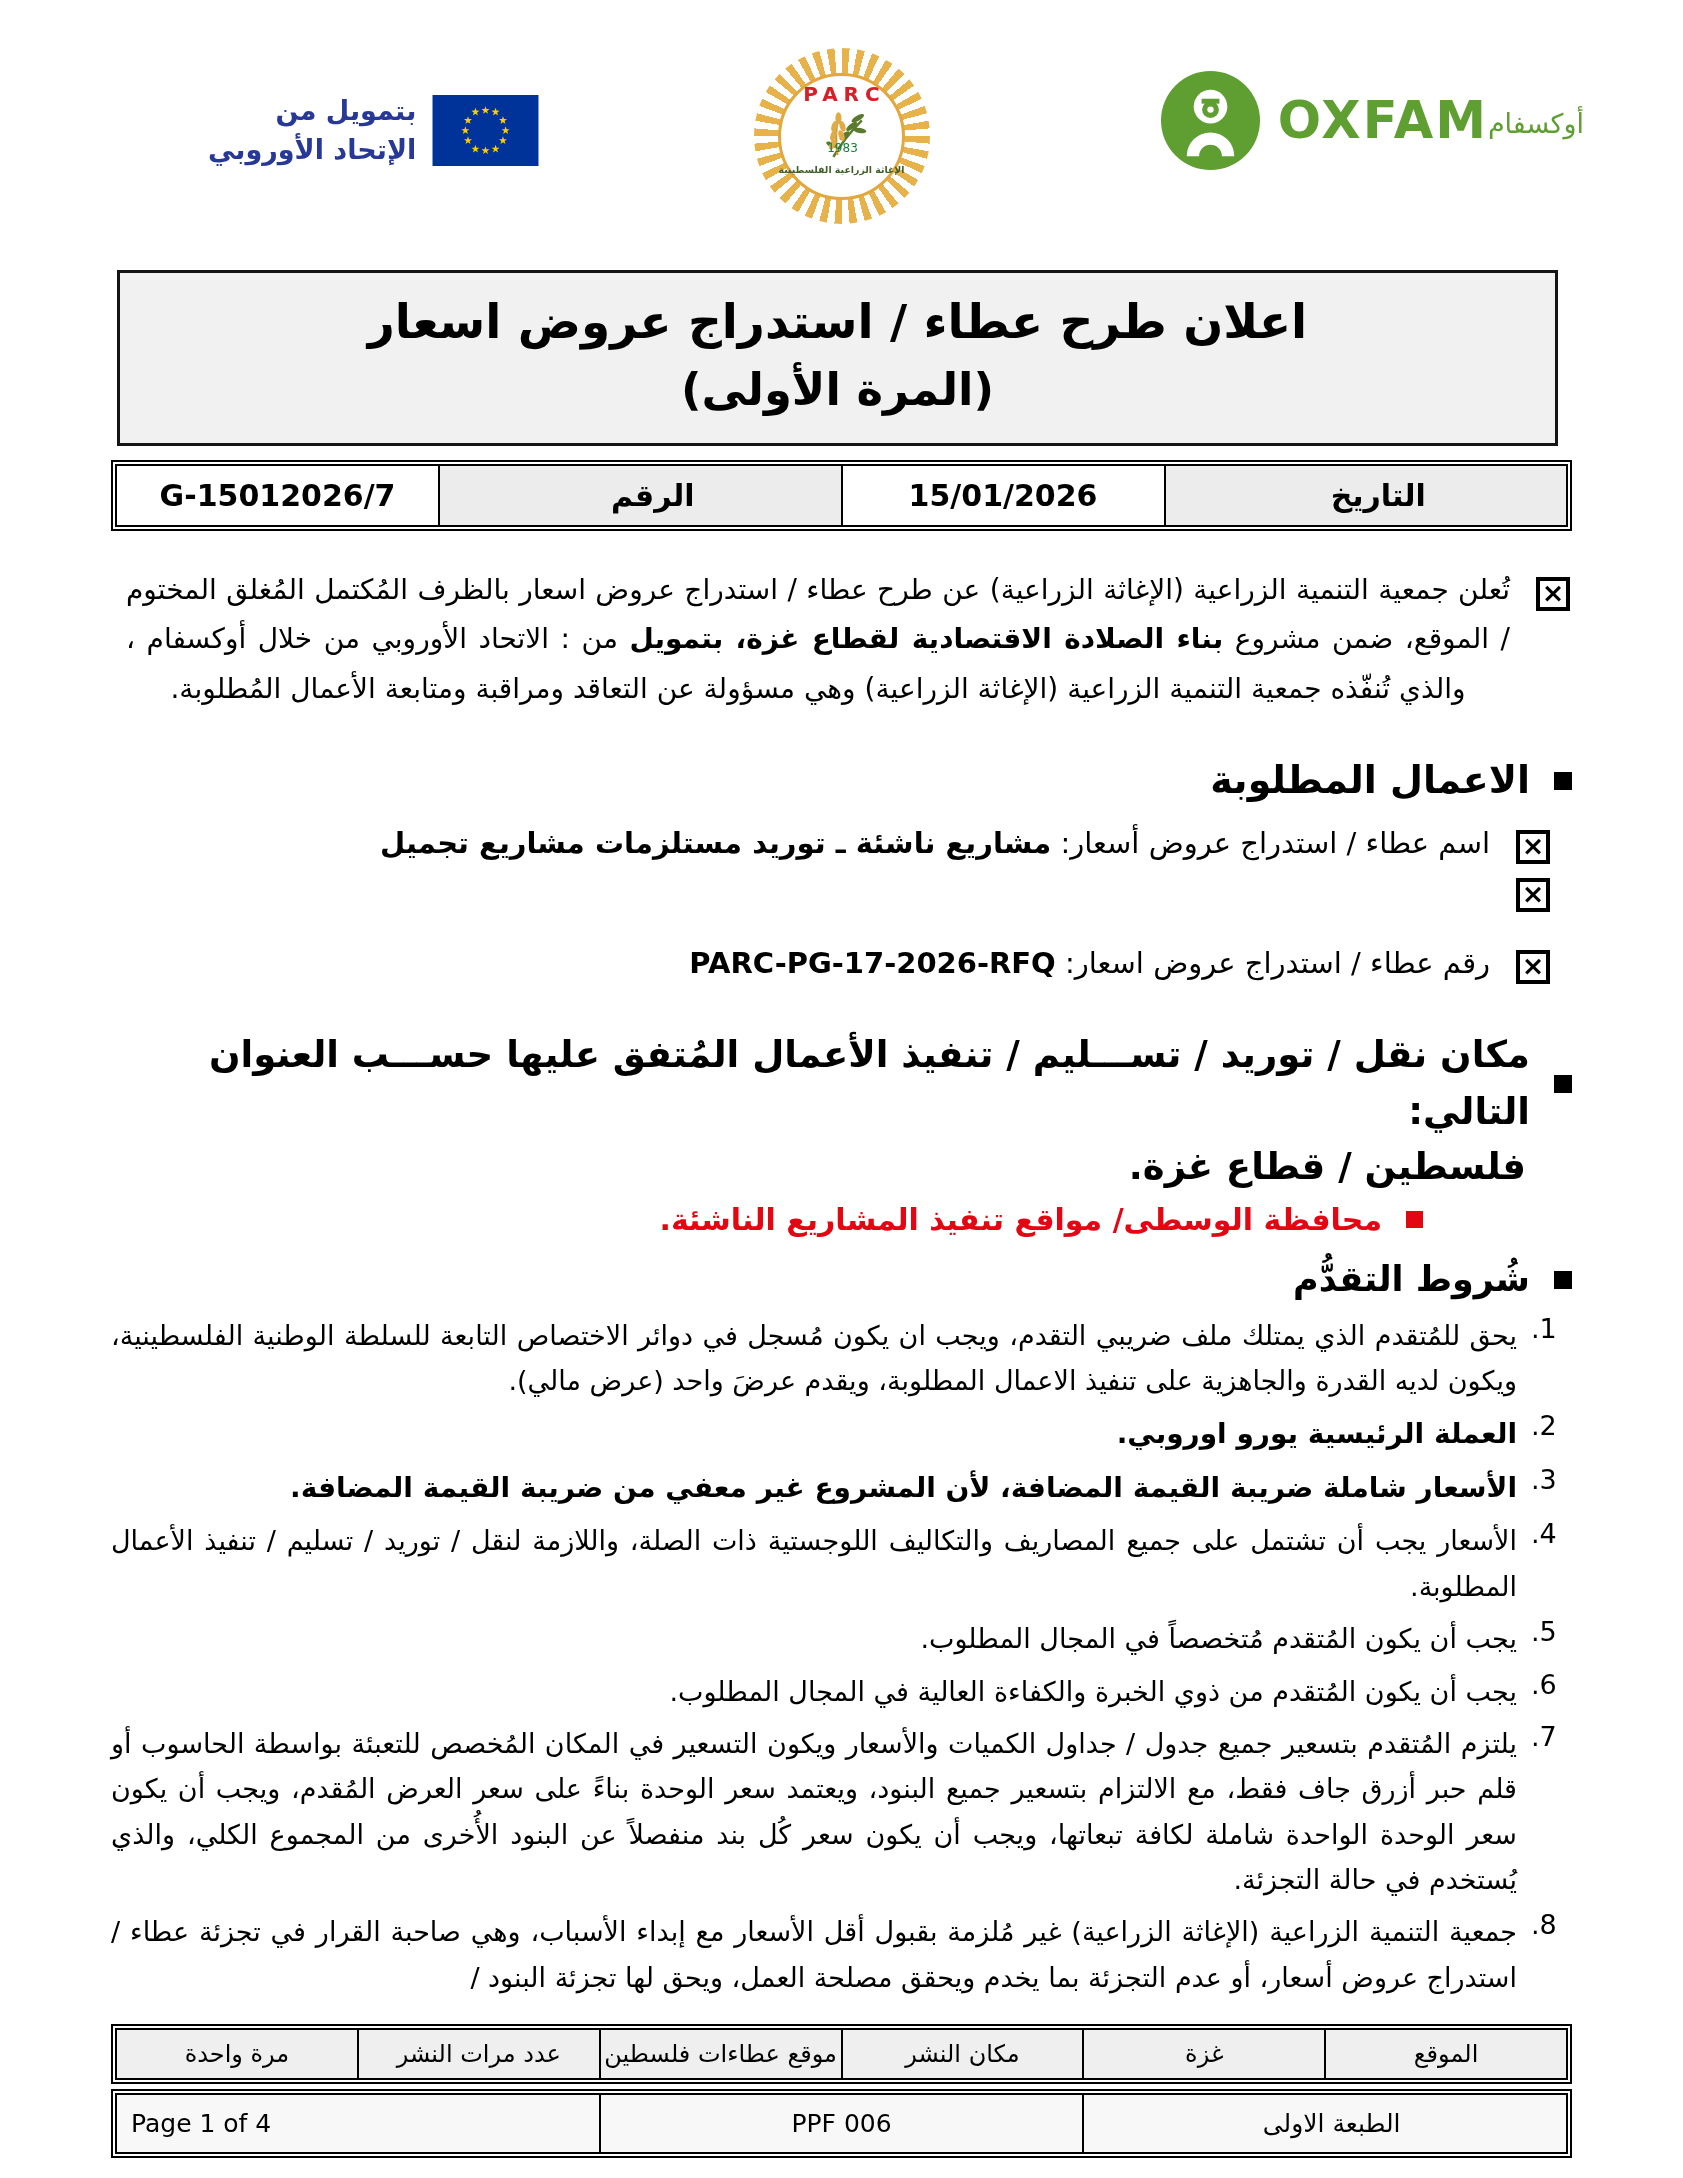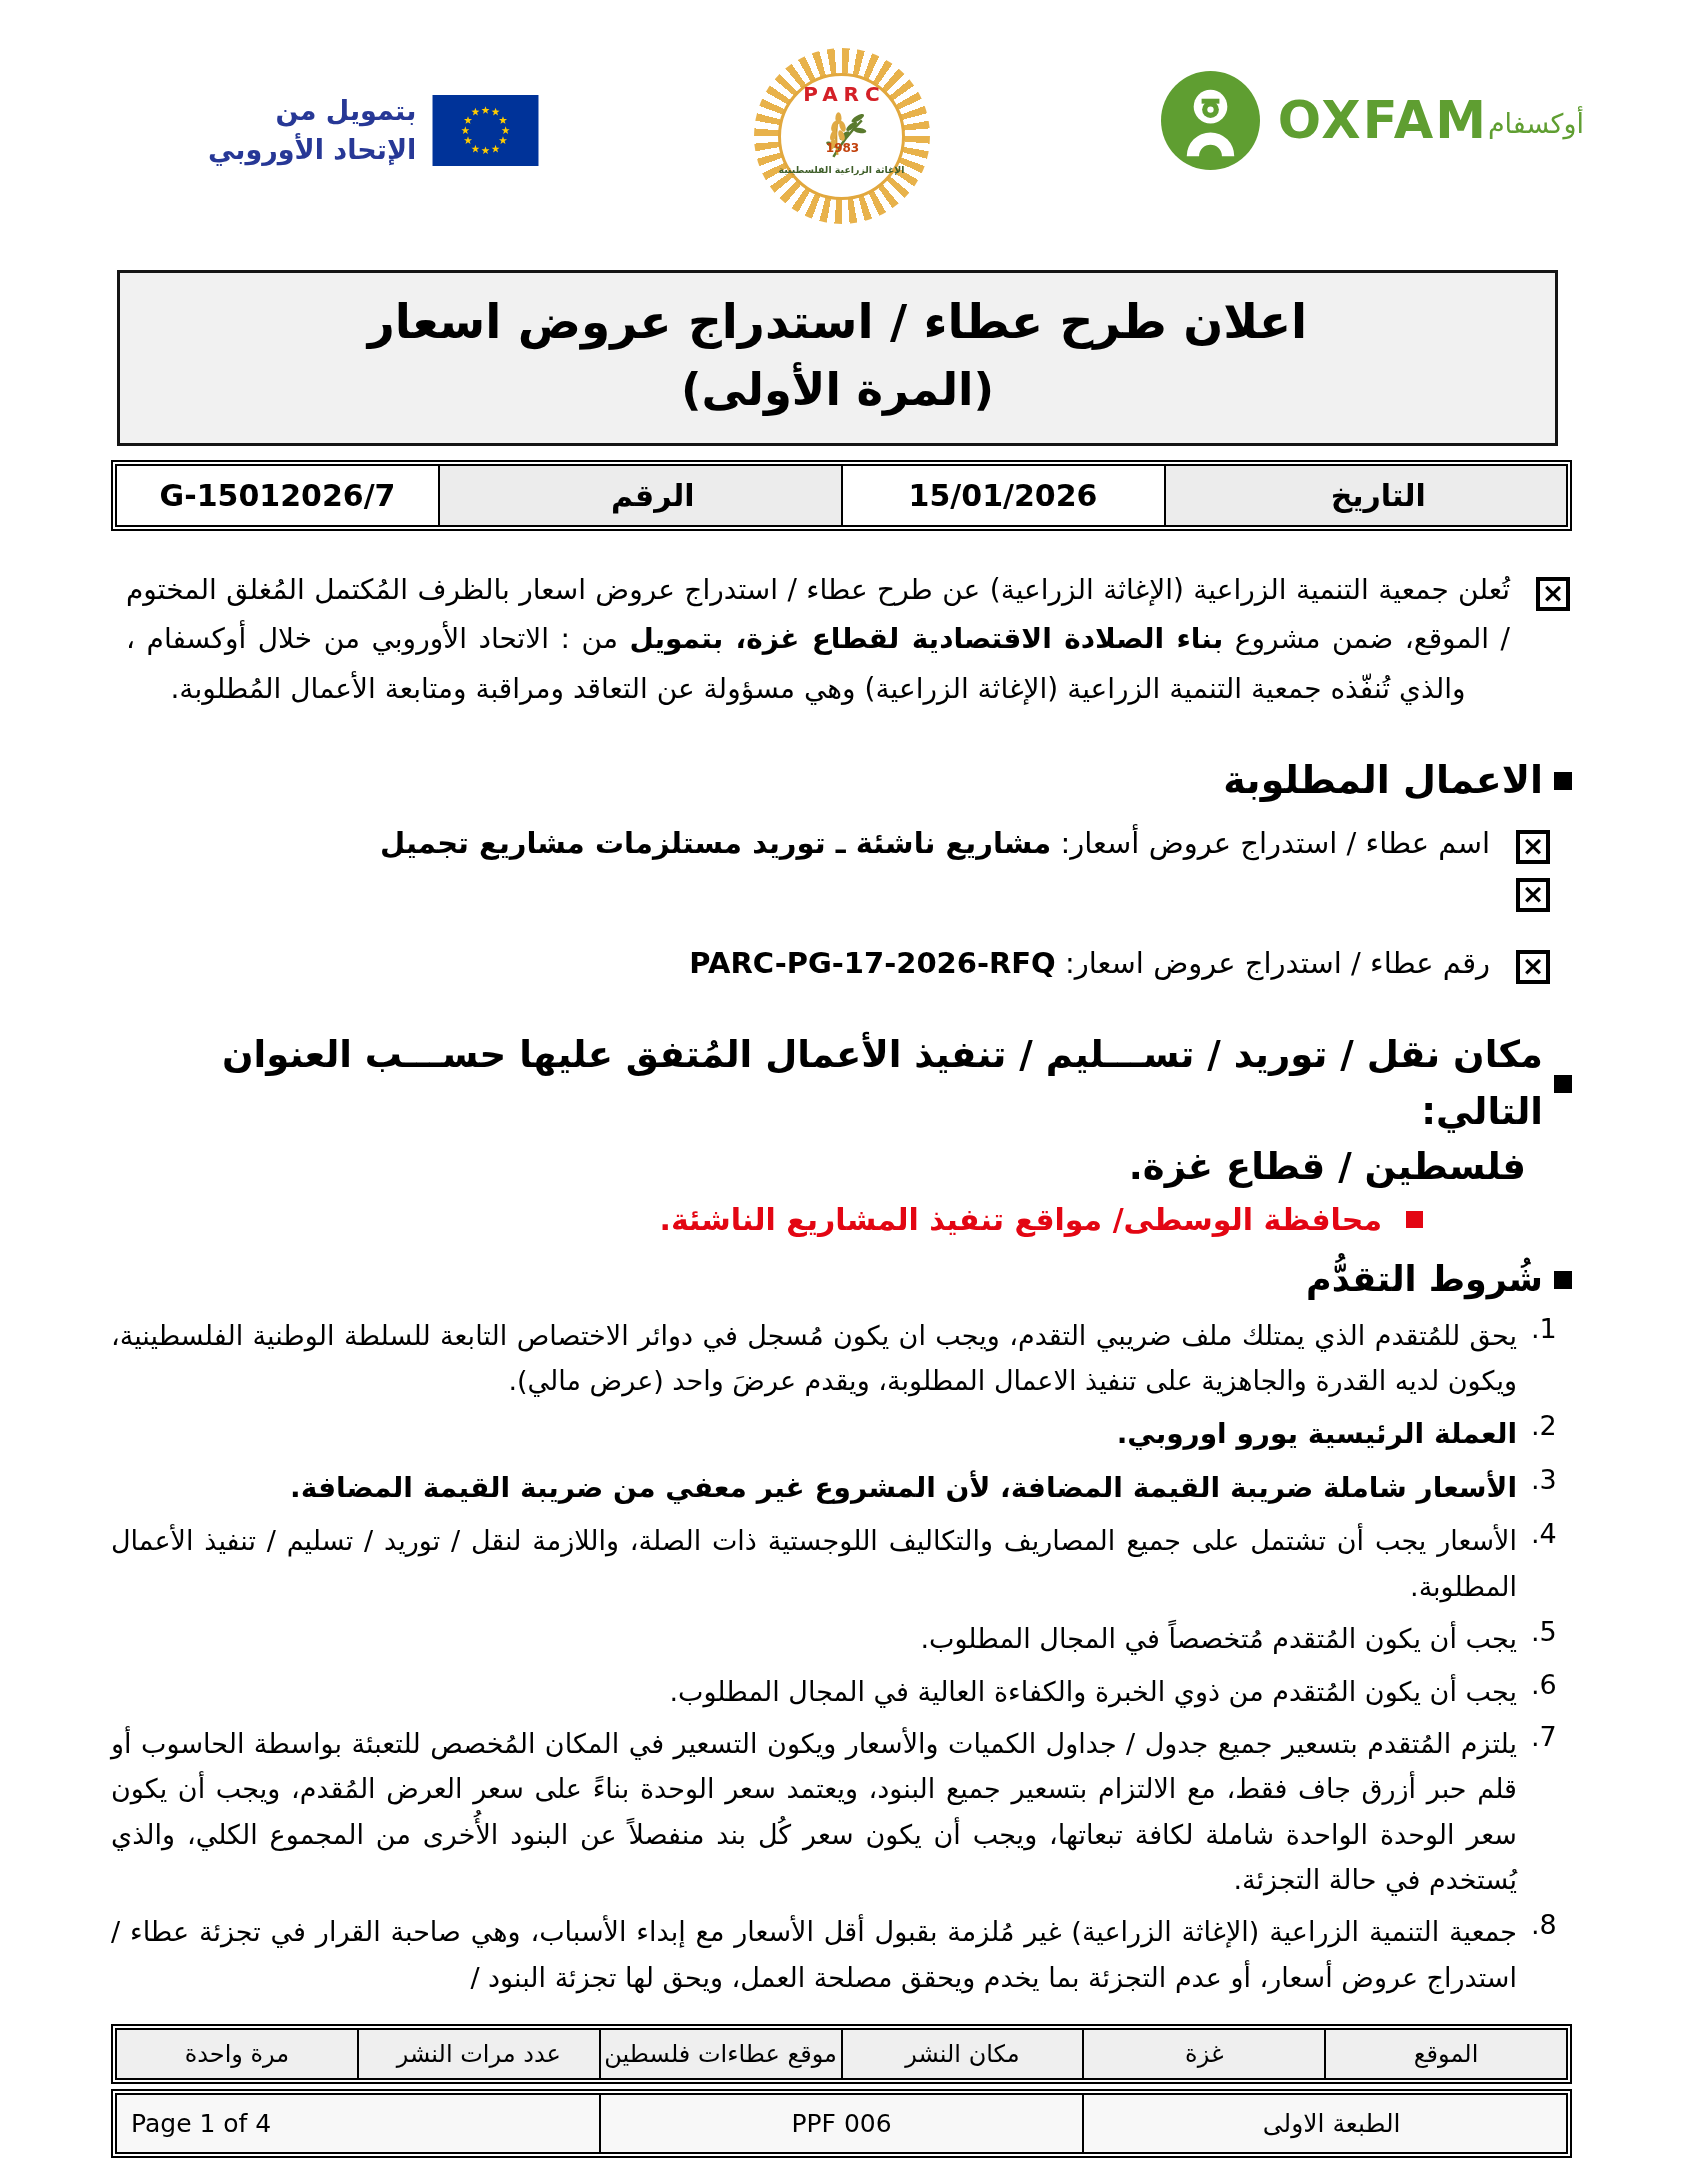--- a/index.html
+++ b/index.html
@@ -12,21 +12,21 @@
   .eu-text{direction:rtl;text-align:right;color:#273896;font-weight:bold;font-size:27px;line-height:1.45;}
   .eu-flag{width:107px;height:71px;}
   .parc{position:absolute;left:50%;top:48px;transform:translateX(-50%);}
   .parc-sun{width:176px;height:176px;border-radius:50%;
     background:repeating-conic-gradient(#e8b24b 0deg 5deg,#ffffff 5deg 10deg);
     display:flex;align-items:center;justify-content:center;}
   .parc-inner{width:127px;height:127px;border-radius:50%;background:#fff;border:3px solid #e2a83e;
     display:flex;flex-direction:column;align-items:center;justify-content:flex-start;padding-top:6px;box-sizing:border-box;}
   .parc-name{color:#d42027;font-weight:bold;font-size:20px;letter-spacing:6px;direction:ltr;margin-left:6px;}
   .parc-art{margin-top:-2px;}
-  .parc-year{color:#c2410c;font-size:12px;font-weight:bold;direction:ltr;margin-top:-24px;margin-right:34px;margin-left:36px;}
+  .parc-year{color:#15803d;font-size:12px;font-weight:normal;direction:ltr;margin-top:-24px;margin-right:34px;margin-left:36px;}
   .parc-arabic{color:#3f5f2a;font-size:9.4px;font-weight:bold;margin-top:9px;white-space:nowrap;}
   .oxfam{position:absolute;right:99px;top:71px;display:flex;direction:ltr;align-items:center;gap:18px;}
   .ox-mark{width:99px;height:99px;}
   .ox-text{display:flex;flex-direction:row;align-items:center;}
   .ox-name{color:#5f9e31;font-weight:bold;font-size:51px;letter-spacing:2px;direction:ltr;line-height:1;}
   .ox-arabic{color:#5f9e31;font-size:27px;margin-top:6px;}
 
   
   .main{padding:0 111px;}
   .title-box{margin:36px 14px 0 6px;border:3px solid #151515;background:#f1f1f1;text-align:center;padding:14px 10px 22px;}
@@ -44,21 +44,21 @@
   .intro-text{flex:1;font-size:28px;line-height:1.78;text-align:justify;text-align-last:center;}
   .intro-text b{font-weight:bold;}
 
   .cbx{width:26px;height:26px;border:4px solid #000;background:#fff;display:inline-flex;
        align-items:center;justify-content:center;box-sizing:content-box;}
   .cbx::before{content:"×";font-weight:bold;font-size:27px;line-height:1;margin-top:-2px;}
 
   .sq{width:18px;height:18px;background:#000;display:inline-block;flex:0 0 auto;}
   .sq.red{background:#e30613;width:17px;height:17px;}
 
-  .sec{display:flex;align-items:flex-end;gap:11px;margin-top:44px;}
+  .sec{display:flex;align-items:flex-end;gap:24px;margin-top:44px;}
   .sec .sq{align-self:center;margin-top:2px;}
   .sec-t{font-size:38px;font-weight:bold;}
   .sec.loc{margin-top:42px;}
   .sec.loc .sec-t{font-size:37px;line-height:1.55;}
   .loc2{margin-top:4px;padding-right:46px;font-size:37px;font-weight:bold;}
   .sec.cond{margin-top:22px;}
   .sec-t.c{font-size:35px;}
 
   .sub{display:flex;gap:26px;align-items:flex-start;margin:24px 22px 0 0;font-size:29px;}
   .sub .cbx{margin-top:4px;}

